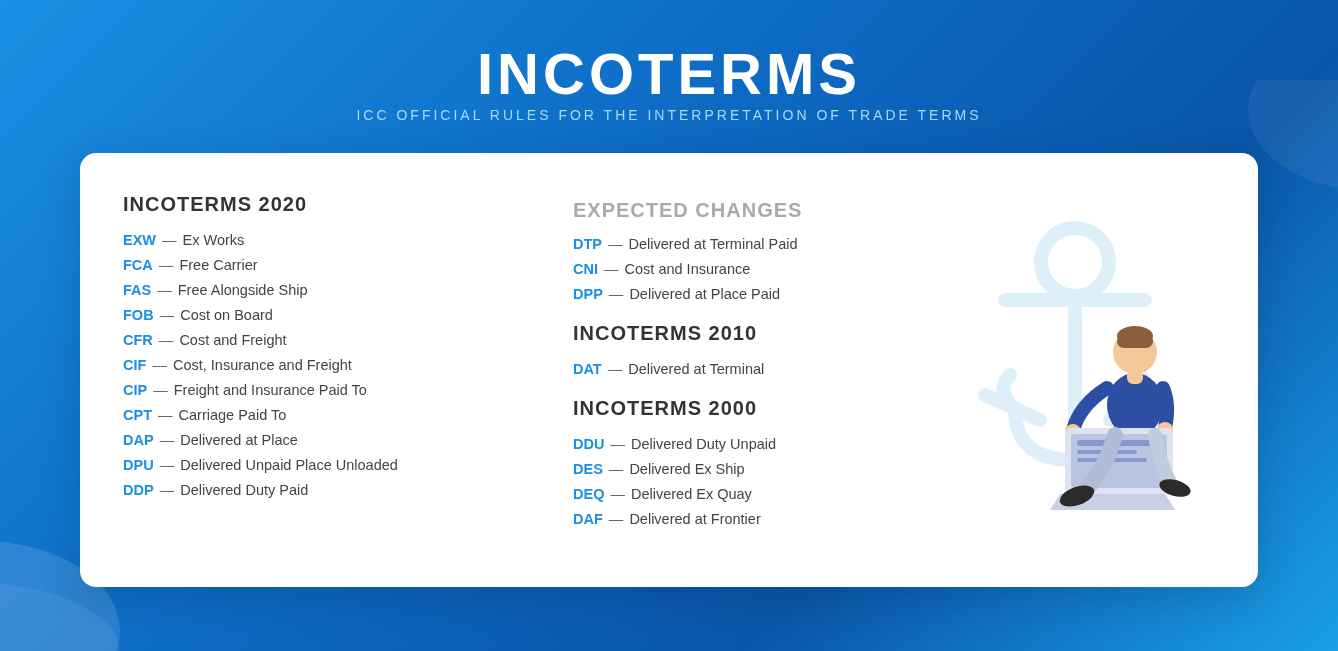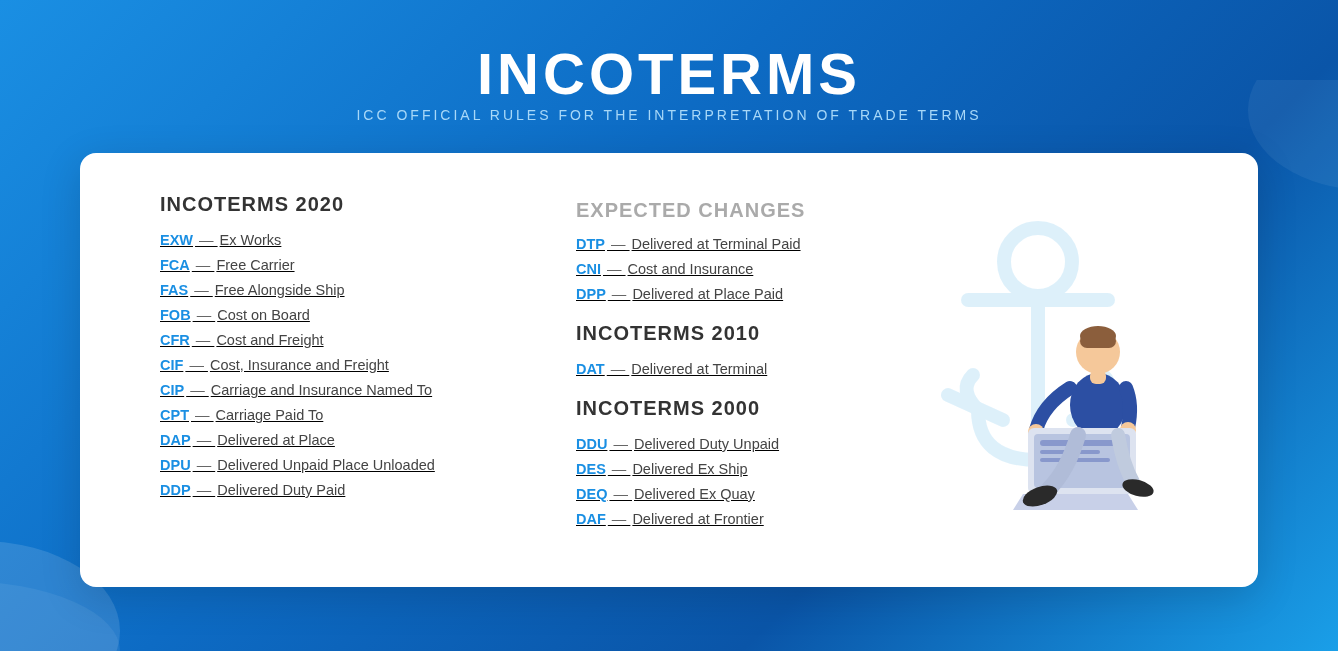--- a/index.html
+++ b/index.html
@@ -33,27 +33,27 @@
       font-size: 14px;
       font-weight: 400;
       letter-spacing: 3px;
       text-transform: uppercase;
     }
 
     .card {
       background: #ffffff;
       border-radius: 16px;
       margin: 0 80px;
-      padding: 40px 80px;
+      padding: 40px 43px;
       position: relative;
       z-index: 2;
       box-shadow: 0 10px 40px rgba(0,0,0,0.15);
       display: flex;
       flex-direction: row;
-      gap: 16px;
+      gap: 0;
     }
 
     .col-left {
       flex: 1;
       min-width: 340px;
     }
 
     .col-middle {
       flex: 1;
       min-width: 300px;
@@ -73,21 +73,20 @@
       font-weight: 800;
       color: #333333;
       letter-spacing: 1px;
       margin-bottom: 16px;
       text-transform: uppercase;
     }
 
     .term-list {
       list-style: none;
       margin-bottom: 8px;
-      text-decoration: underline;
     }
 
     .term-item {
       margin-bottom: 9px;
       font-size: 14.5px;
       color: #444444;
     }
 
     .term-code {
       color: #1a8fe3;
@@ -104,20 +103,21 @@
       font-weight: 800;
       color: #aaaaaa;
       letter-spacing: 1px;
       margin-bottom: 14px;
       margin-top: 6px;
       text-transform: uppercase;
     }
 
     .section-group {
       margin-bottom: 20px;
+      margin-left: 14px;
     }
 
     
     .illustration-area {
       position: relative;
       width: 280px;
       height: 320px;
     }
 
     .anchor-svg {
@@ -175,21 +175,21 @@
 
   <div class="col-left">
     <h2 class="section-title">INCOTERMS 2020</h2>
     <ul class="term-list" id="list-2020">
         <li class="term-item"><span class="term-code">EXW</span><span class="term-dash"> — </span><span>Ex Works</span></li>
         <li class="term-item"><span class="term-code">FCA</span><span class="term-dash"> — </span><span>Free Carrier</span></li>
         <li class="term-item"><span class="term-code">FAS</span><span class="term-dash"> — </span><span>Free Alongside Ship</span></li>
         <li class="term-item"><span class="term-code">FOB</span><span class="term-dash"> — </span><span>Cost on Board</span></li>
         <li class="term-item"><span class="term-code">CFR</span><span class="term-dash"> — </span><span>Cost and Freight</span></li>
         <li class="term-item"><span class="term-code">CIF</span><span class="term-dash"> — </span><span>Cost, Insurance and Freight</span></li>
-        <li class="term-item"><span class="term-code">CIP</span><span class="term-dash"> — </span><span>Carriage and Insurance Named To</span></li>
+        <li class="term-item"><span class="term-code">CIP</span><span class="term-dash"> — </span><span>Freight and Insurance Paid To</span></li>
         <li class="term-item"><span class="term-code">CPT</span><span class="term-dash"> — </span><span>Carriage Paid To</span></li>
         <li class="term-item"><span class="term-code">DAP</span><span class="term-dash"> — </span><span>Delivered at Place</span></li>
         <li class="term-item"><span class="term-code">DPU</span><span class="term-dash"> — </span><span>Delivered Unpaid Place Unloaded</span></li>
         <li class="term-item"><span class="term-code">DDP</span><span class="term-dash"> — </span><span>Delivered Duty Paid</span></li>
       </ul>
   </div>
 
   <div class="col-middle">
 
     <div class="section-group">

